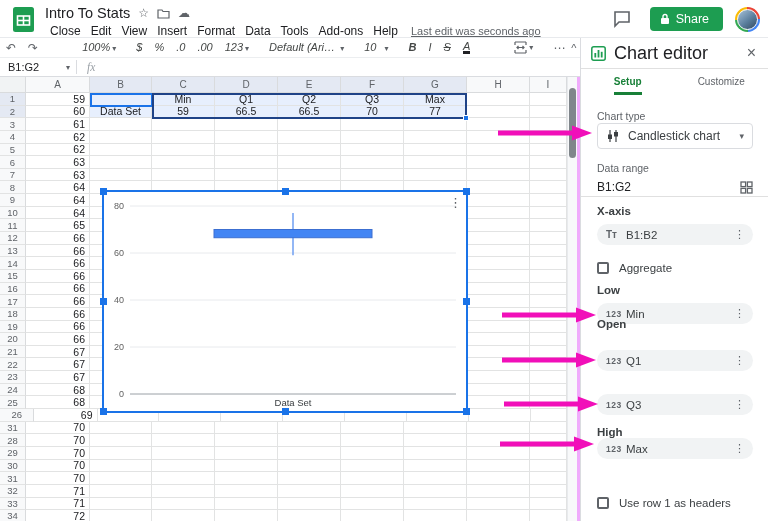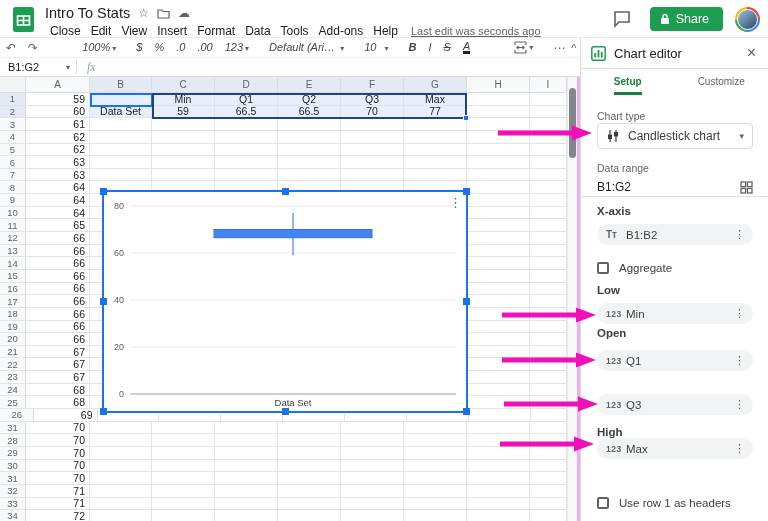--- a/index.html
+++ b/index.html
@@ -80,21 +80,21 @@
   .chart-frame { position:absolute; left:102px; top:190px; width:366px; height:223px; background:#fff;
     border:2px solid var(--accent-blue,#1a73e8); }
   .handle { position:absolute; width:7px; height:7px; background:var(--accent-blue,#1a73e8); }
   .chart-menu { position:absolute; right:4px; top:4px; color:#5f6368; font-size:13px; line-height:1; cursor:pointer; }
 
   
   .panel { position:absolute; left:580px; top:38px; width:188px; height:483px; background:#fff;
     border-left:1px solid #dadce0; }
   .p-head { position:absolute; left:0; top:0; width:100%; height:31px; display:flex; align-items:center;
     padding:0 12px 0 10px; border-bottom:1px solid #e0e0e0; }
-  .p-head .ttl { font-size:13px; color:#202124; margin-left:8px; }
+  .p-head .ttl { font-size:18px; color:#202124; margin-left:8px; }
   .p-close { margin-left:auto; color:#5f6368; font-size:16px; line-height:1; cursor:pointer; }
   .p-tabs { position:absolute; left:0; top:31px; width:100%; height:28px; display:flex; }
   .p-tab { flex:1; display:flex; align-items:flex-start; justify-content:center; padding-top:7px;
     font-size:10px; color:#5f6368; cursor:pointer; }
   .p-tab.active span { color:var(--sheets-green,#188038); font-weight:bold; border-bottom:3px solid var(--sheets-green,#188038); padding-bottom:5px; }
   .p-el { position:absolute; left:16px; width:156px; }
   .lbl-sm { font-size:10.5px; color:#5f6368; }
   .lbl-bold { font-size:11.5px; font-weight:bold; color:#3c4043; }
   .dropdown { height:26px; border:1px solid #dadce0; border-radius:4px; display:flex; align-items:center;
     padding:0 8px; font-size:12px; color:#3c4043; }
@@ -745,21 +745,21 @@
       <span>Aggregate</span>
     </div>
 
     <div class="p-el lbl-bold" style="top:246px">Low</div>
     <div class="p-el pill" style="top:265px">
       <span class="numico">123</span>
       <span>Min</span>
       <span class="dots">⋮</span>
     </div>
 
-    <div class="p-el lbl-bold" style="top:289px">Open</div>
+    <div class="p-el lbl-bold" style="top:280px">Open</div>
     <div class="p-el pill" style="top:312px">
       <span class="numico">123</span>
       <span>Q1</span>
       <span class="dots">⋮</span>
     </div>
 
     <div class="p-el pill" style="top:356px">
       <span class="numico">123</span>
       <span>Q3</span>
       <span class="dots">⋮</span>

